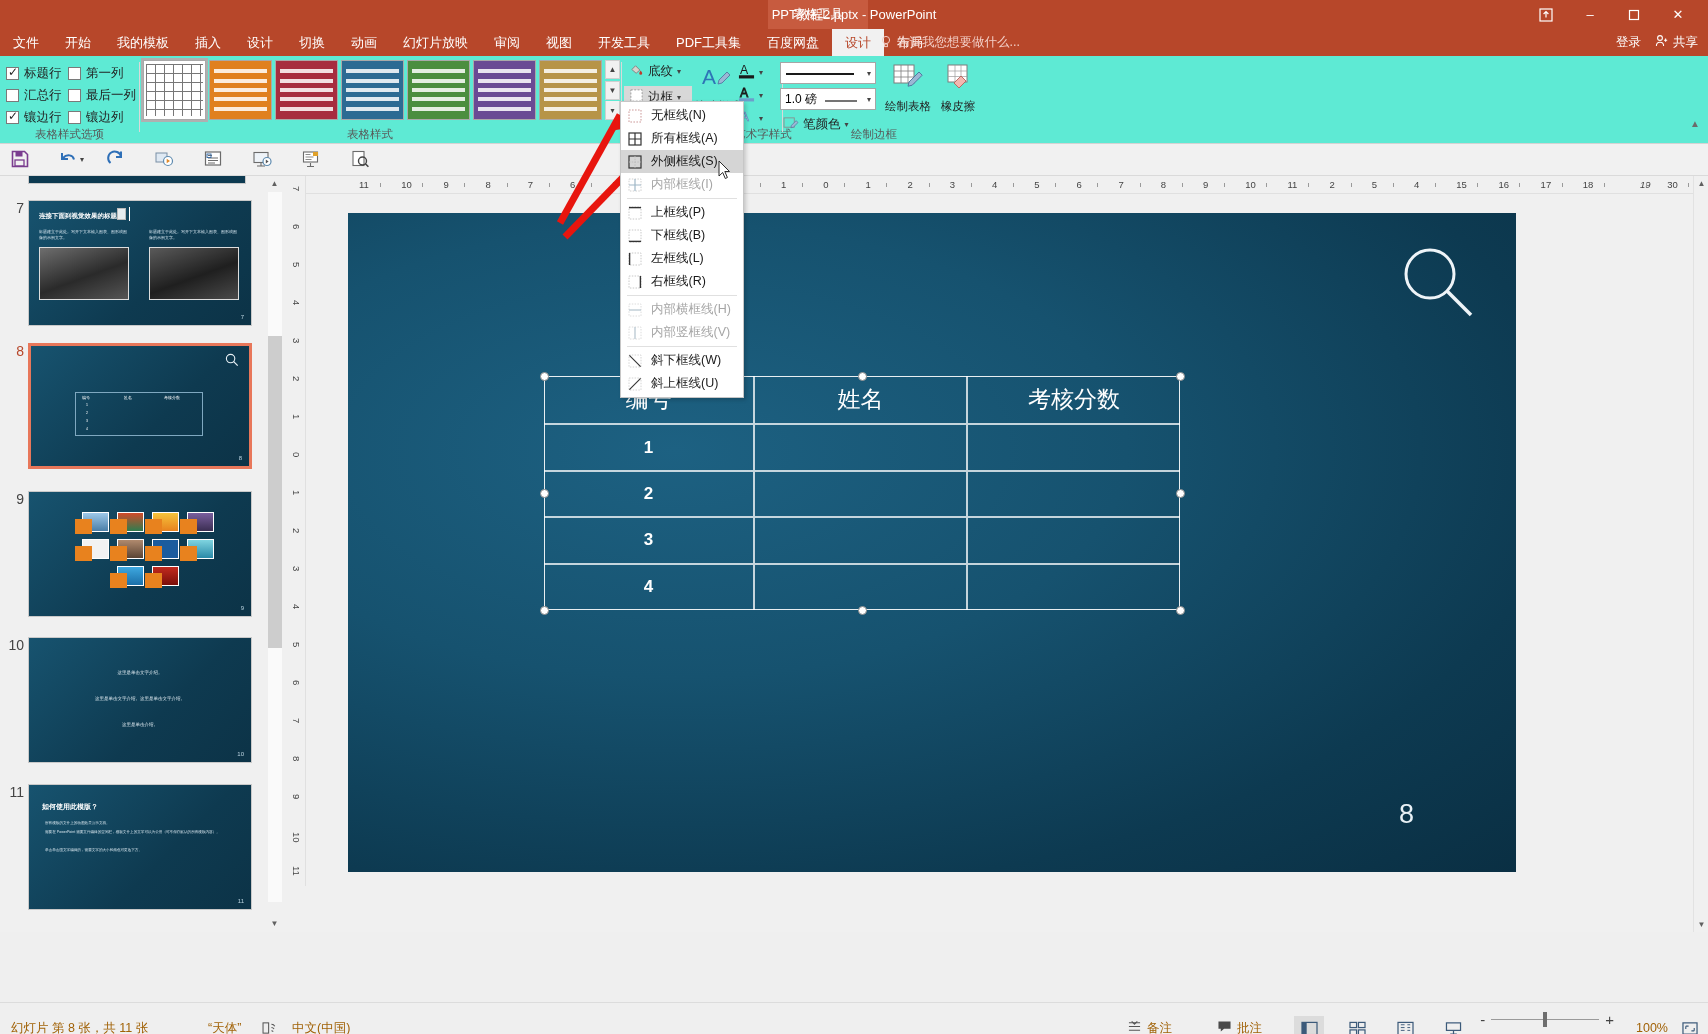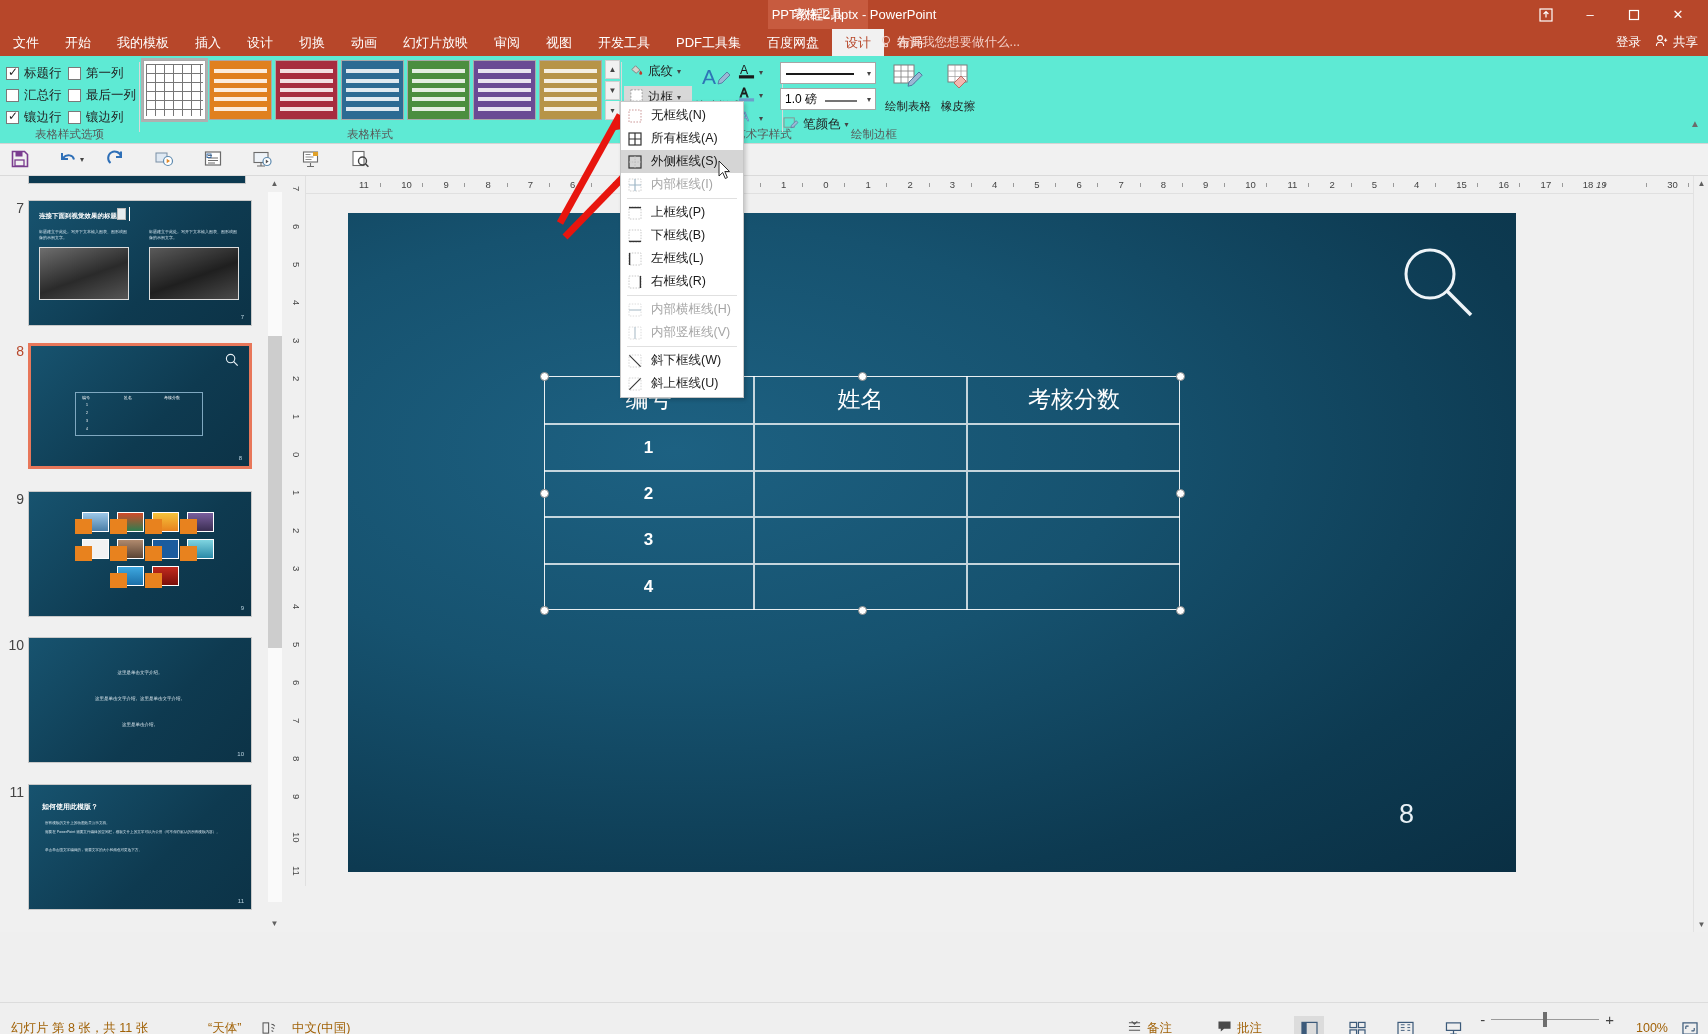--- a/index.html
+++ b/index.html
@@ -820,21 +820,21 @@
         <div class="rl-txt" style="left: 1108px;">4</div>
         <div class="rl-tick" style="left: 1129px;"></div>
         <div class="rl-txt" style="left: 1150.2px;">15</div>
         <div class="rl-tick" style="left: 1171.2px;"></div>
         <div class="rl-txt" style="left: 1192.4px;">16</div>
         <div class="rl-tick" style="left: 1213.4px;"></div>
         <div class="rl-txt" style="left: 1234.6px;">17</div>
         <div class="rl-tick" style="left: 1255.6px;"></div>
         <div class="rl-txt" style="left: 1276.8px;">18</div>
         <div class="rl-tick" style="left: 1297.8px;"></div>
-        <div class="rl-txt" style="left: 1290px; font-style: italic;">19</div>
+        <div class="rl-txt" style="left: 1334px; font-style: italic;">19</div>
         <div class="rl-tick" style="left: 1340px;"></div>
         <div class="rl-txt" style="left: 1361.2px;">30</div>
         <div class="rl-tick" style="left: 1382.2px;"></div>
       </div>
   </div>
 
   <div class="slide">
     <div class="magnifier">
       <svg width="72" height="72" viewBox="0 0 72 72">
           <circle cx="28" cy="28" r="24" fill="none" stroke="#eef4f8" stroke-width="3"></circle>

